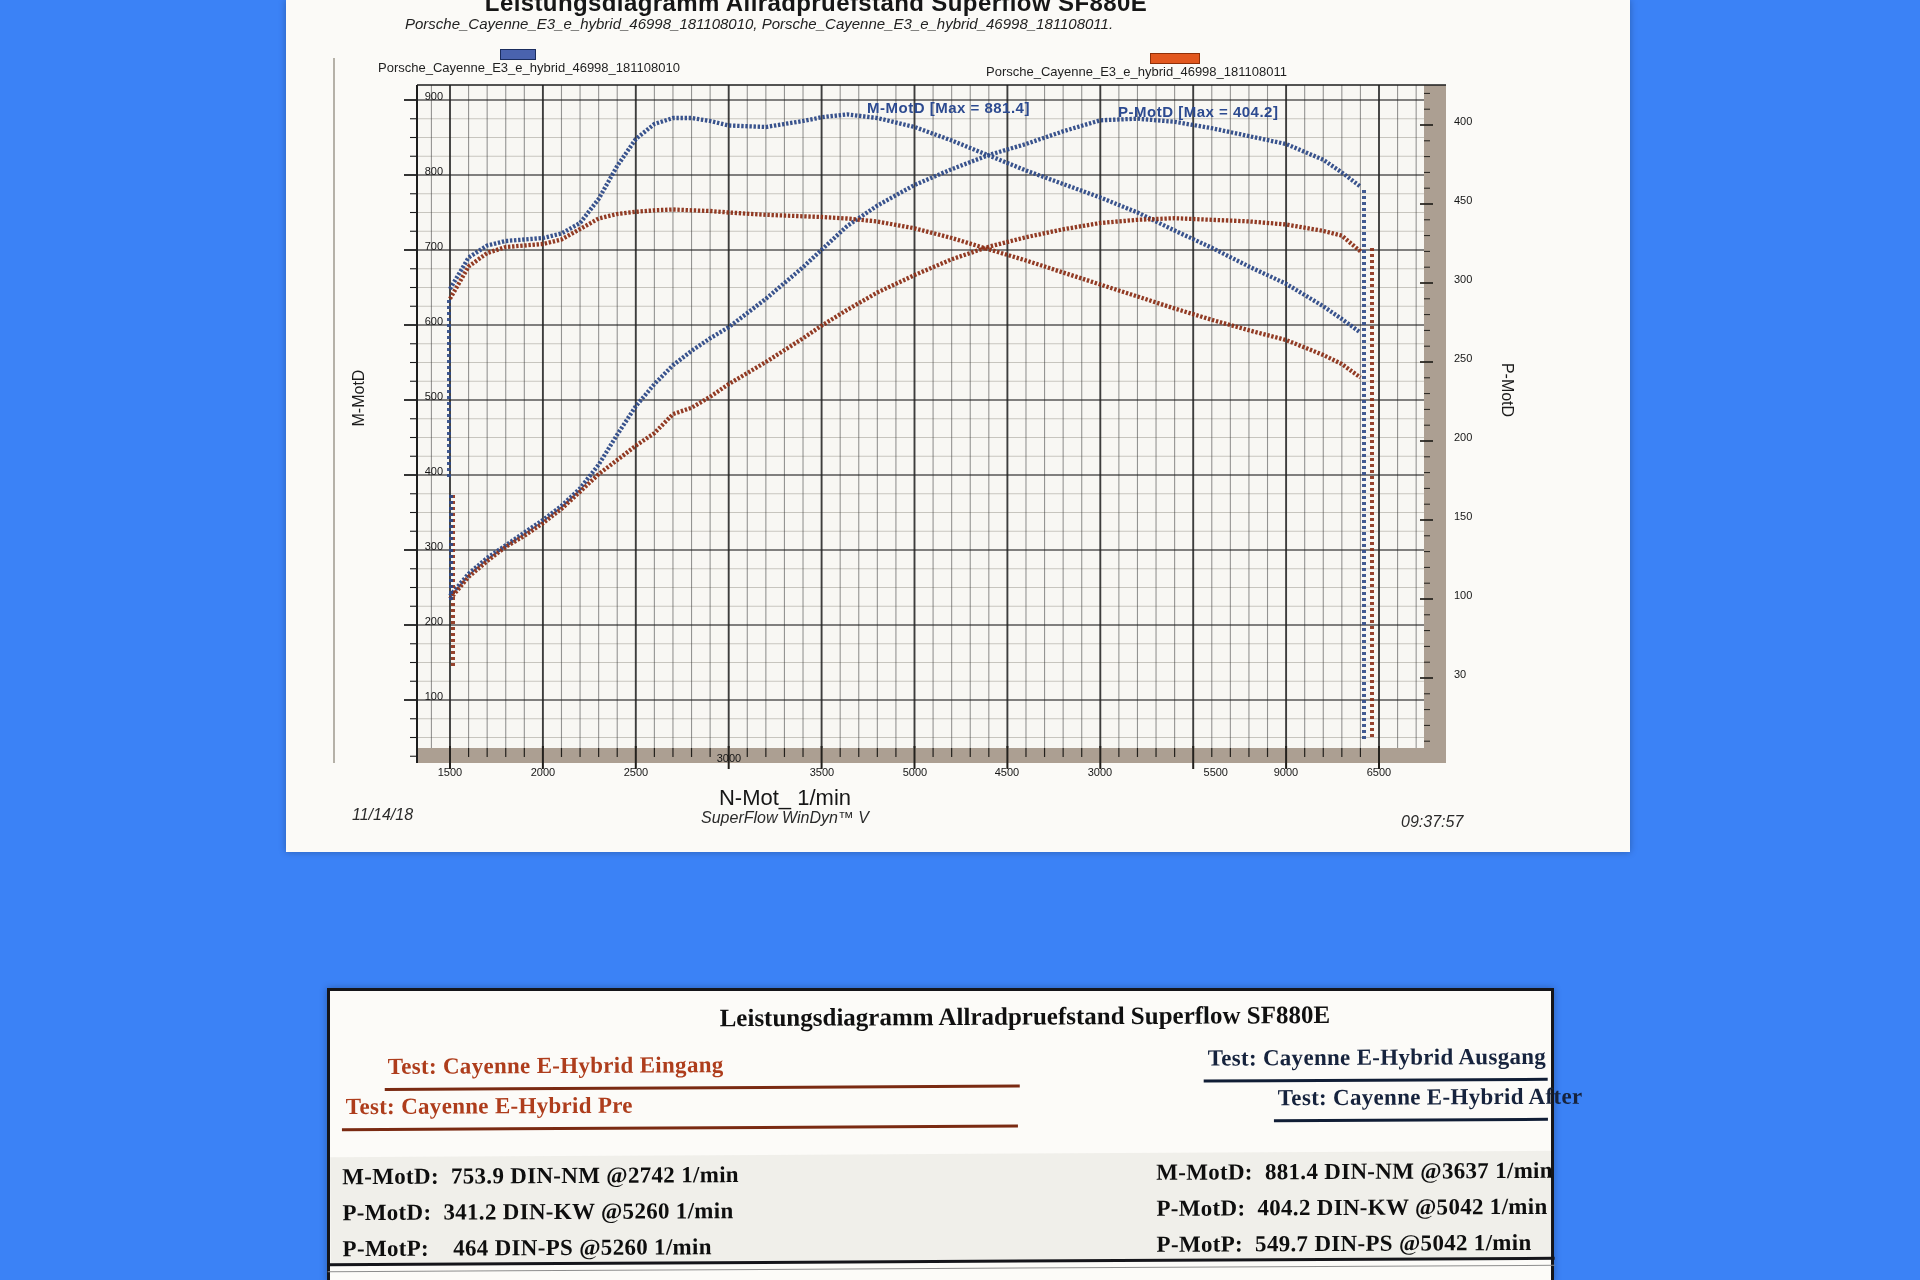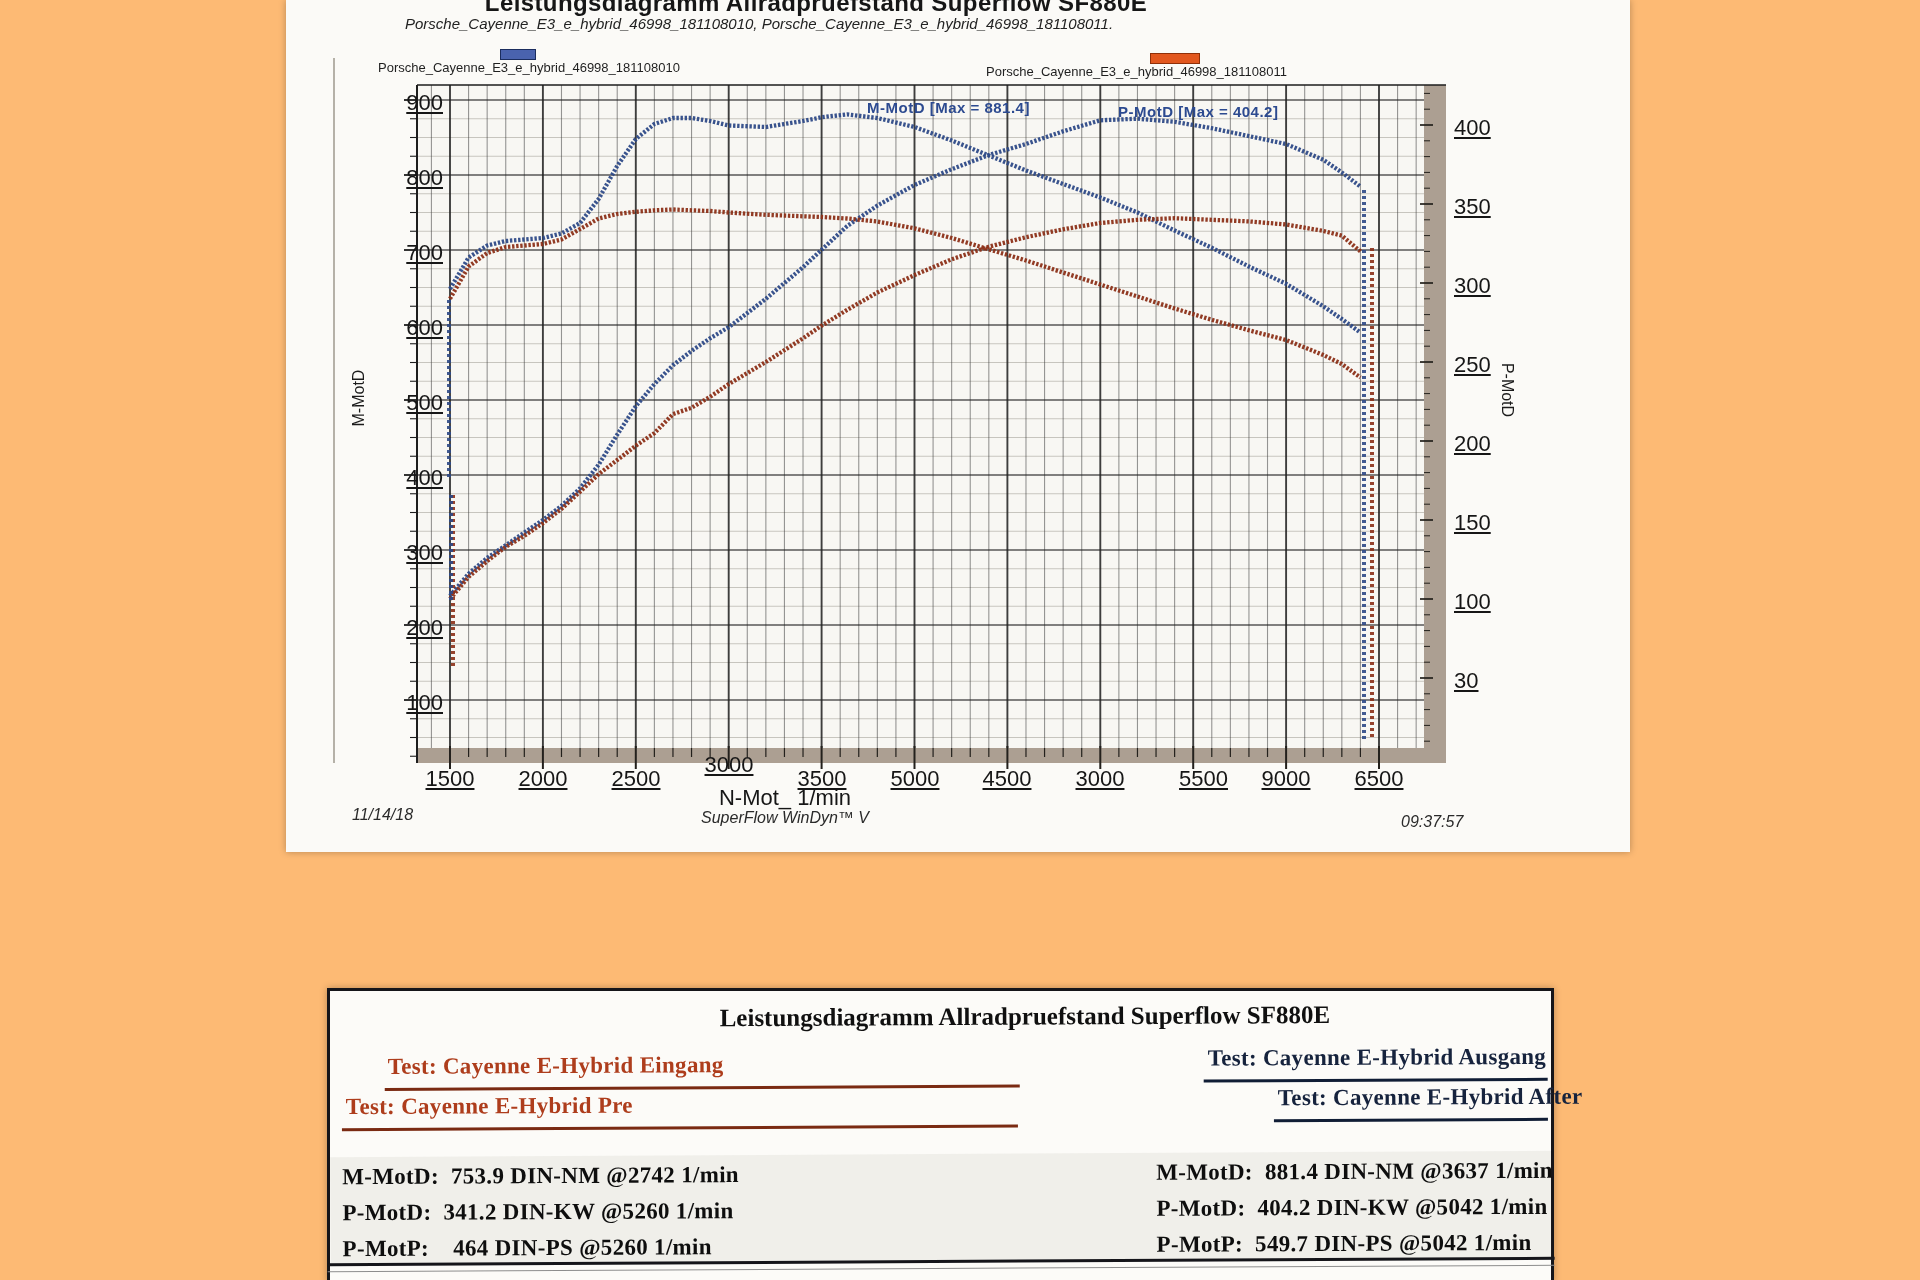--- a/index.html
+++ b/index.html
@@ -1,33 +1,33 @@
 <!DOCTYPE html>
 <html><head>
 <meta charset="utf-8">
 <style>
   html,body{margin:0;padding:0;background:#dcdcdc;}
-  .screen{position:relative;width:1920px;height:1280px;background:#fdba74;overflow:hidden;
+  .screen{position:relative;width:1920px;height:1280px;background:#3b82f6;overflow:hidden;
           font-family:"Liberation Sans",sans-serif;color:#1b1b1b;}
   .page{position:absolute;background:#fbfaf7;box-shadow:0 0 7px rgba(0,0,0,.28);}
   .chart-page{left:286px;top:0;width:1344px;height:852px;overflow:hidden;}
   .table-page{left:327px;top:988px;width:1221px;height:292px;background:#fcfbf8;
               border-left:3px solid #15151a;border-right:3px solid #15151a;border-top:3px solid #15151a;}
   .abs{position:absolute;}
   .chart-title{left:180px;top:-11px;width:700px;text-align:center;font-size:24px;font-weight:bold;
                color:#161616;letter-spacing:.4px;white-space:nowrap;}
   .chart-subtitle{left:119px;top:15px;width:700px;text-align:center;font-style:italic;font-size:15px;
                   color:#222;white-space:nowrap;}
   .legend-swatch{height:9px;border:1px solid #1b2d5e;}
   .legend-label{width:290px;text-align:center;font-size:13px;color:#1f1f1f;white-space:nowrap;}
   .annotation{font-size:15px;font-weight:bold;color:#2c4a90;letter-spacing:.5px;white-space:nowrap;}
   .axis-title-y{width:90px;height:20px;text-align:center;font-size:16px;color:#1b1b1b;}
   .x-axis-title{left:399px;top:785px;width:200px;text-align:center;font-size:22px;color:#161616;}
   .footer-item{font-style:italic;font-size:16px;color:#2a2a2a;white-space:nowrap;}
-  .tick-label{position:absolute;font-size:22px;color:#161616;white-space:nowrap;text-decoration:underline;}
+  .tick-label{position:absolute;font-size:11px;color:#161616;white-space:nowrap;}
   .scan-edge{left:47px;top:58px;width:2px;height:705px;background:#b5b1a8;}
   
   .tbl{font-family:"Liberation Serif",serif;}
   .tbl-title{left:0;right:0;top:12px;text-align:center;text-indent:170px;font-size:25px;font-weight:bold;
              color:#101010;white-space:nowrap;}
   .test-label{font-size:23px;font-weight:bold;white-space:nowrap;letter-spacing:.3px;}
   .test-red{color:#ae3d1c;}
   .test-blue{color:#16233d;}
   .uline{position:absolute;height:3px;}
   .result-line{font-size:23px;font-weight:bold;color:#0e0e0e;white-space:pre;letter-spacing:.3px;}
@@ -314,21 +314,21 @@
         <div class="tick-label" style="left:85px;top:315px;width:72px;text-align:right;">600</div>
         <div class="tick-label" style="left:85px;top:240px;width:72px;text-align:right;">700</div>
         <div class="tick-label" style="left:85px;top:165px;width:72px;text-align:right;">800</div>
         <div class="tick-label" style="left:85px;top:90px;width:72px;text-align:right;">900</div>
         <div class="tick-label" style="left:1168px;top:668px;">30</div>
         <div class="tick-label" style="left:1168px;top:589px;">100</div>
         <div class="tick-label" style="left:1168px;top:510px;">150</div>
         <div class="tick-label" style="left:1168px;top:431px;">200</div>
         <div class="tick-label" style="left:1168px;top:352px;">250</div>
         <div class="tick-label" style="left:1168px;top:273px;">300</div>
-        <div class="tick-label" style="left:1168px;top:194px;">350</div>
+        <div class="tick-label" style="left:1168px;top:194px;">450</div>
         <div class="tick-label" style="left:1168px;top:115px;">400</div>
       </div>
 
     <div class="abs footer-item" style="left:66px;top:806px;">11/14/18</div>
     <div class="abs footer-item" style="left:394px;top:809px;width:210px;text-align:center;">SuperFlow WinDyn™ V</div>
     <div class="abs footer-item" style="left:1115px;top:813px;">09:37:57</div>
   </div>
 
   <div class="page table-page tbl">
     <div class="tilt">

